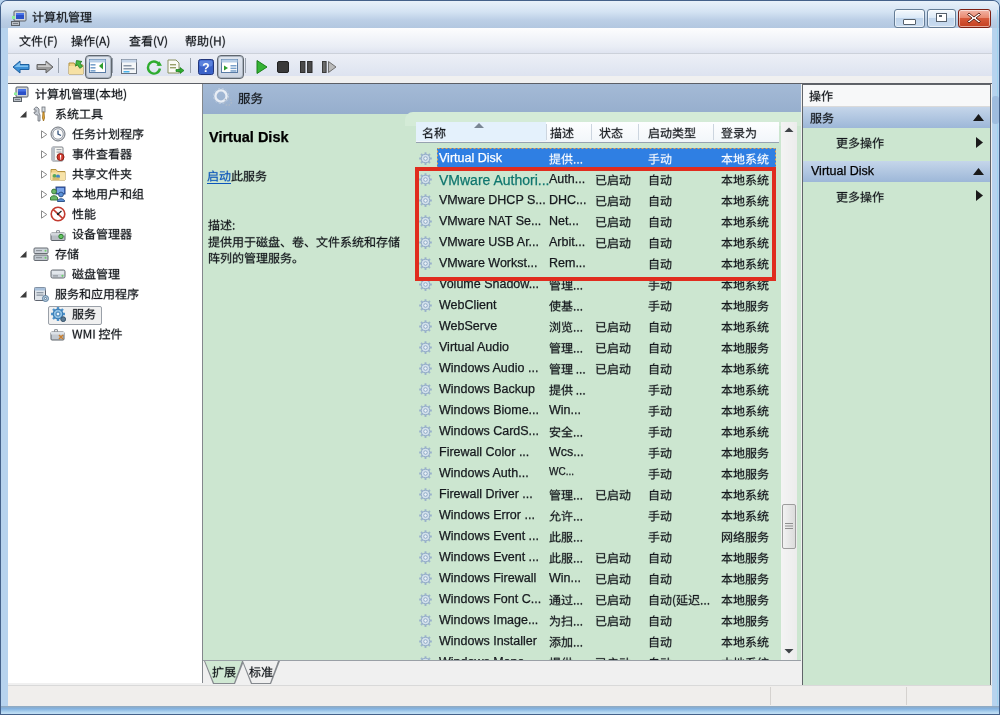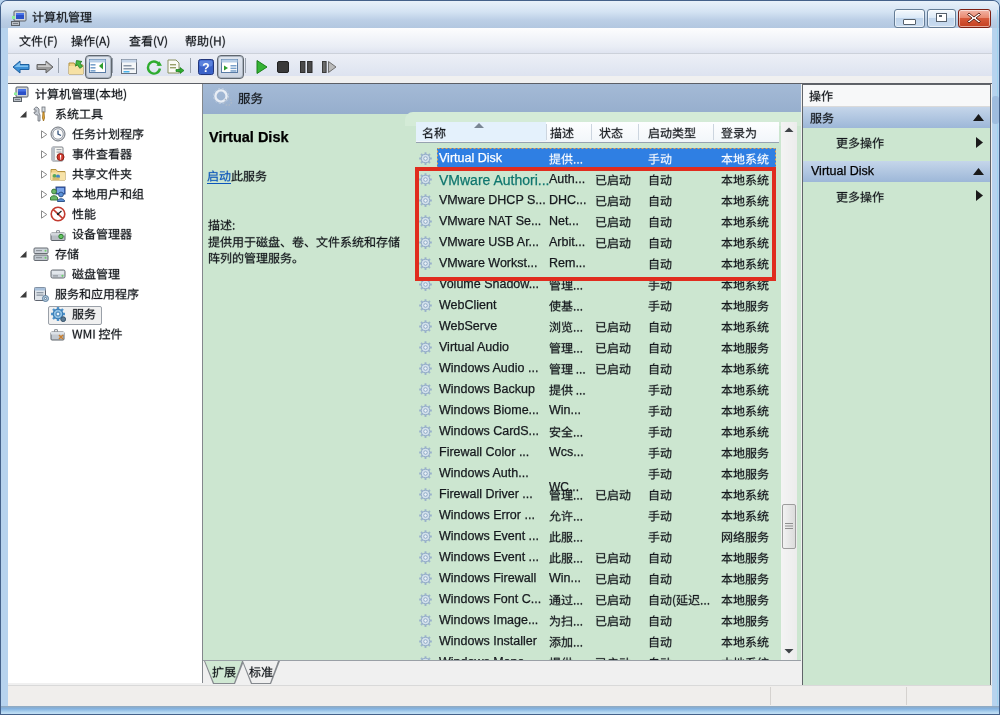--- a/index.html
+++ b/index.html
@@ -892,21 +892,21 @@
         <use href="#g20" x="0"></use>
         <use href="#g21" x="250"></use>
         <use href="#g48" x="500"></use>
         <use href="#g27" x="750"></use>
       </g>
     </svg>
 <svg class="a" style="left:418px;top:466.0px" width="15" height="15" viewBox="0 0 16 16">
       <use href="#rowgear"></use>
     </svg>
 <div class="tx" style="left:439px;top:466.0px;font-size:12.5px;color:#15181d">Windows Auth...</div>
-<div class="tx" style="left:549px;top:480px;font-size:12px;color:#15181d">WC...</div>
+<div class="tx" style="left:549px;top:466.0px;font-size:10px;color:#15181d">WC...</div>
 <svg class="a " style="left:648.0px;top:467.5px;" width="25" height="14" fill="#15181d">
       <g transform="translate(0,10.56) scale(0.04800,-0.04800)" stroke="#15181d" stroke-width="5">
         <use href="#g80" x="0"></use>
         <use href="#g56" x="250"></use>
       </g>
     </svg>
 <svg class="a " style="left:721.0px;top:467.5px;" width="49" height="14" fill="#15181d">
       <g transform="translate(0,10.56) scale(0.04800,-0.04800)" stroke="#15181d" stroke-width="5">
         <use href="#g20" x="0"></use>
         <use href="#g21" x="250"></use>

